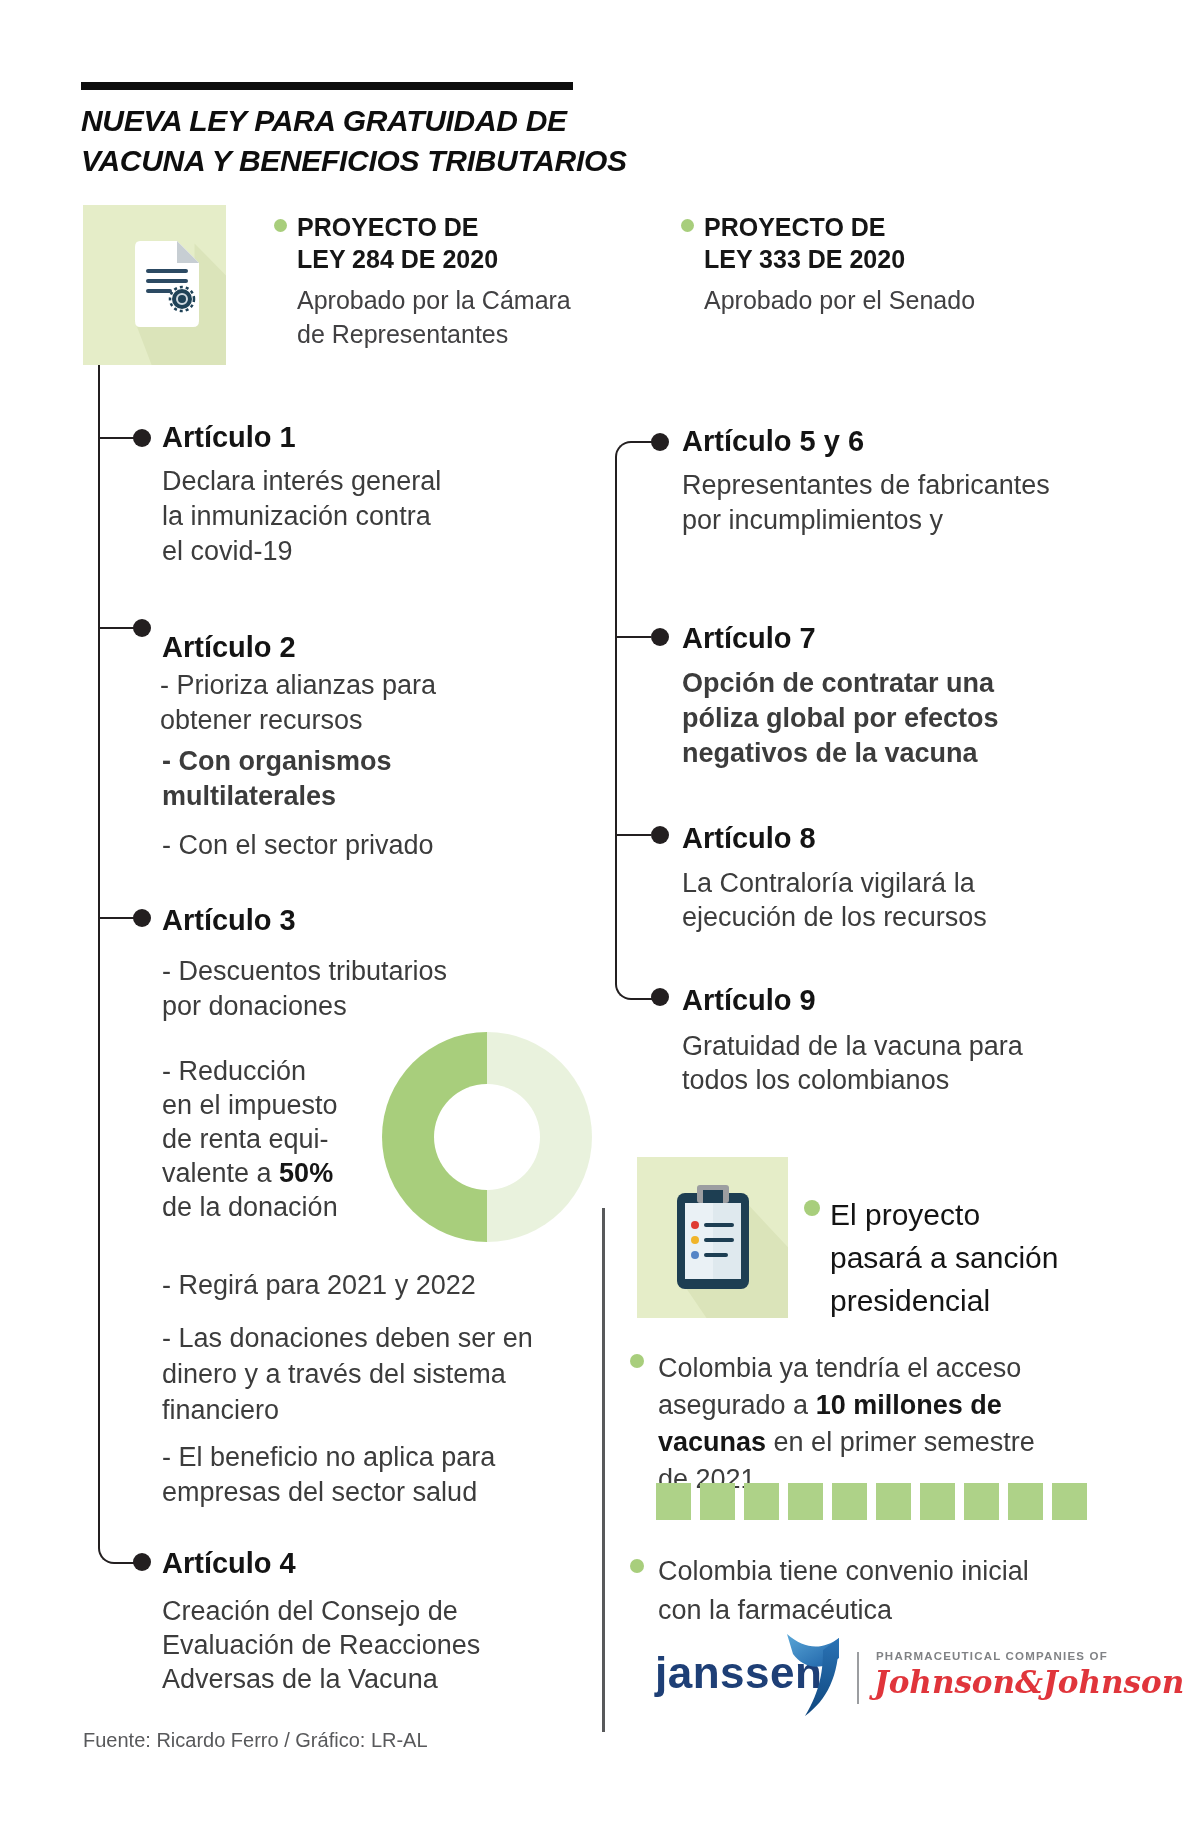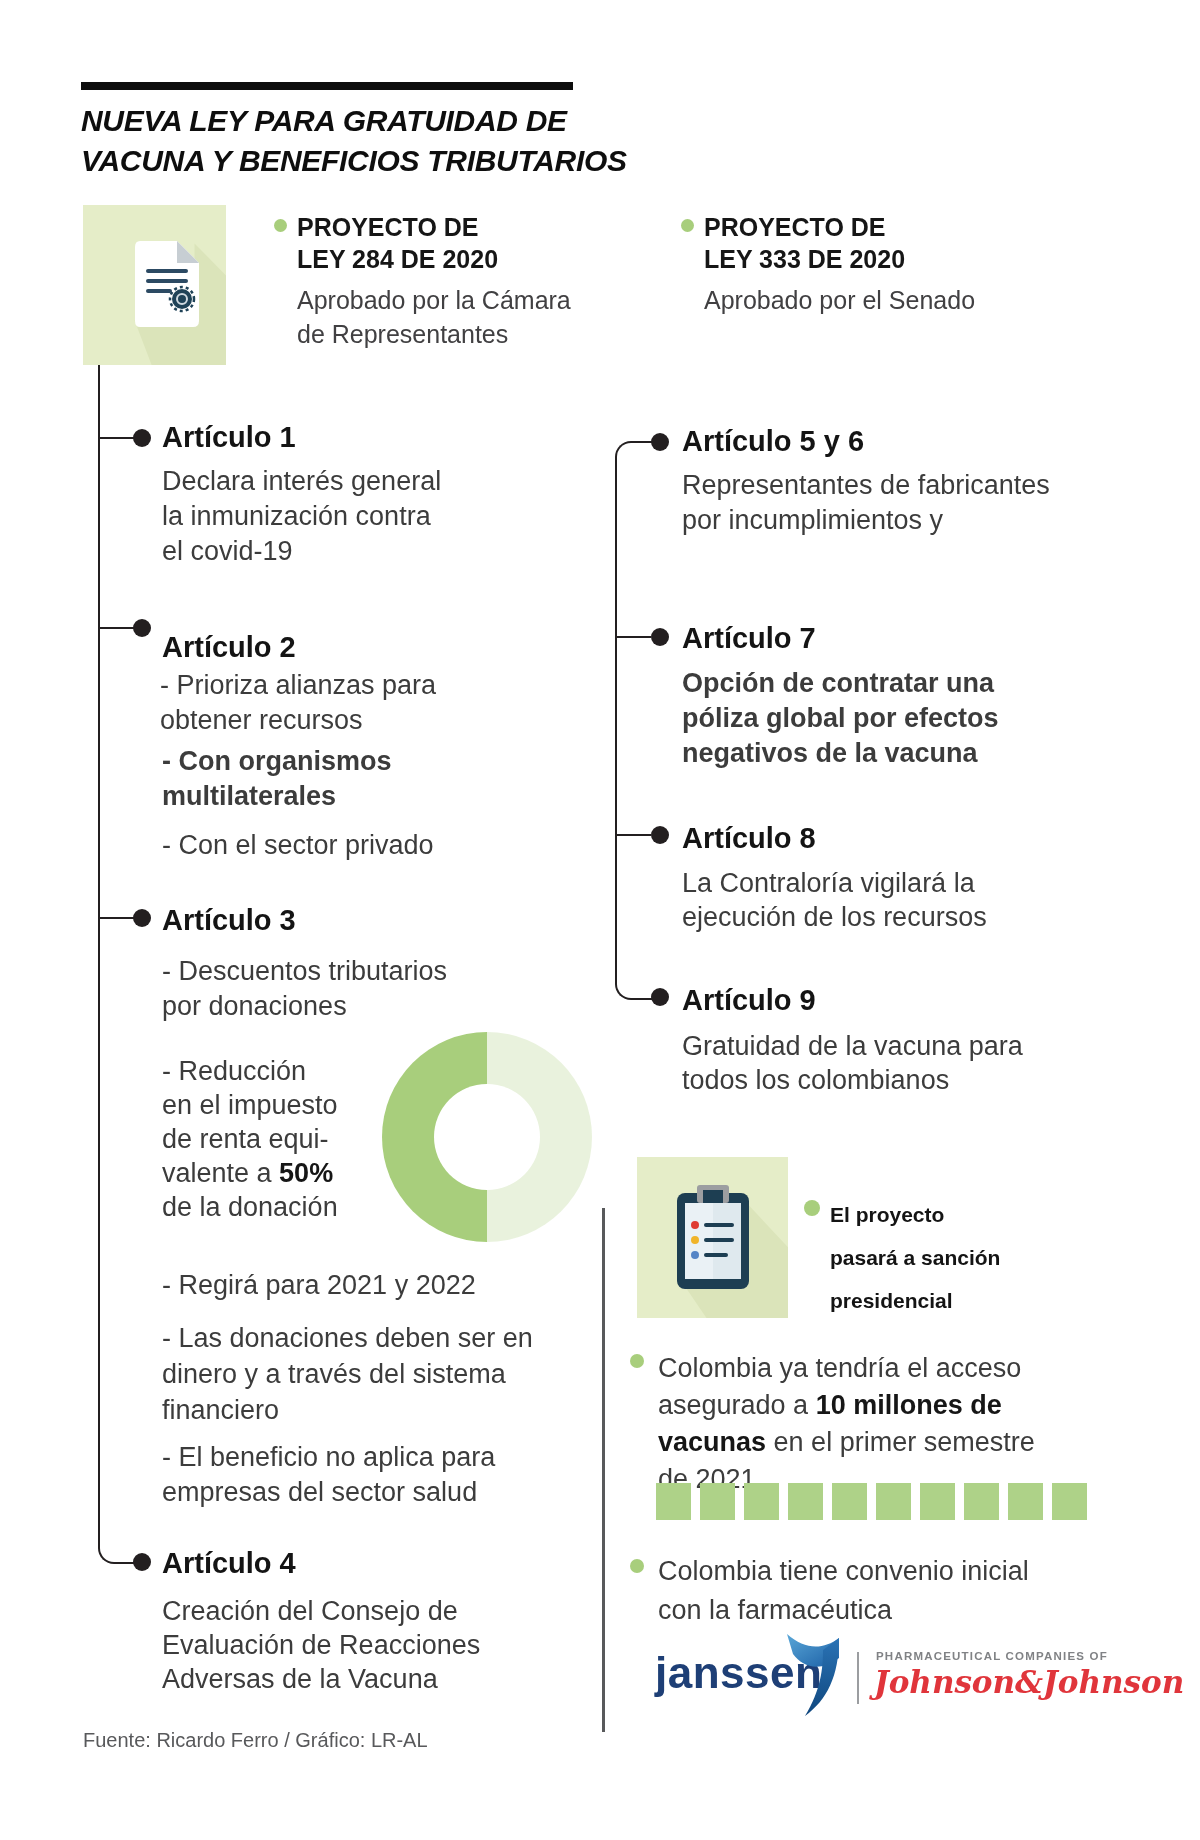--- a/index.html
+++ b/index.html
@@ -15,21 +15,21 @@
   .proj-t{font-size:25px;font-weight:700;color:#161616;line-height:32px;}
   .proj-s{font-size:25px;color:#414042;line-height:34px;}
   .dot{width:18px;height:18px;border-radius:50%;background:#231f20;}
   .gdot{border-radius:50%;background:#a8ce7c;}
   .branch{height:2px;background:#231f20;}
   .vline-left{border-left:2px solid #231f20;border-bottom:2px solid #231f20;border-bottom-left-radius:16px;}
   .vline-right{border-left:2px solid #231f20;border-top:2px solid #231f20;border-bottom:2px solid #231f20;
                border-top-left-radius:16px;border-bottom-left-radius:16px;}
   .greenbox{background:#e5edc8;}
   .shadow1{background:#dbe4ba;}
-  .sanc{font-size:21px;font-weight:700;color:#141414;line-height:43px;}
+  .sanc{font-size:30px;font-weight:400;color:#141414;line-height:43px;}
   .donut{border-radius:50%;}
   .donut-hole{background:#fff;border-radius:50%;}
   .sqrow{display:flex;gap:9px;}
   .sq{width:35px;height:37px;background:#aed288;}
   .footer{font-size:20px;color:#58595b;}
   .grayline{background:#58595b;}
   .janssen{font-size:44px;font-weight:700;color:#1e3f76;letter-spacing:0.5px;}
   .jj-tag{font-size:11.5px;font-weight:700;color:#808285;letter-spacing:1.2px;}
   .jj-name{font-family:"DejaVu Serif",serif;font-style:italic;font-weight:700;font-size:31px;color:#e0353b;text-align:right;}
   .logodiv{background:#9b9da0;}

